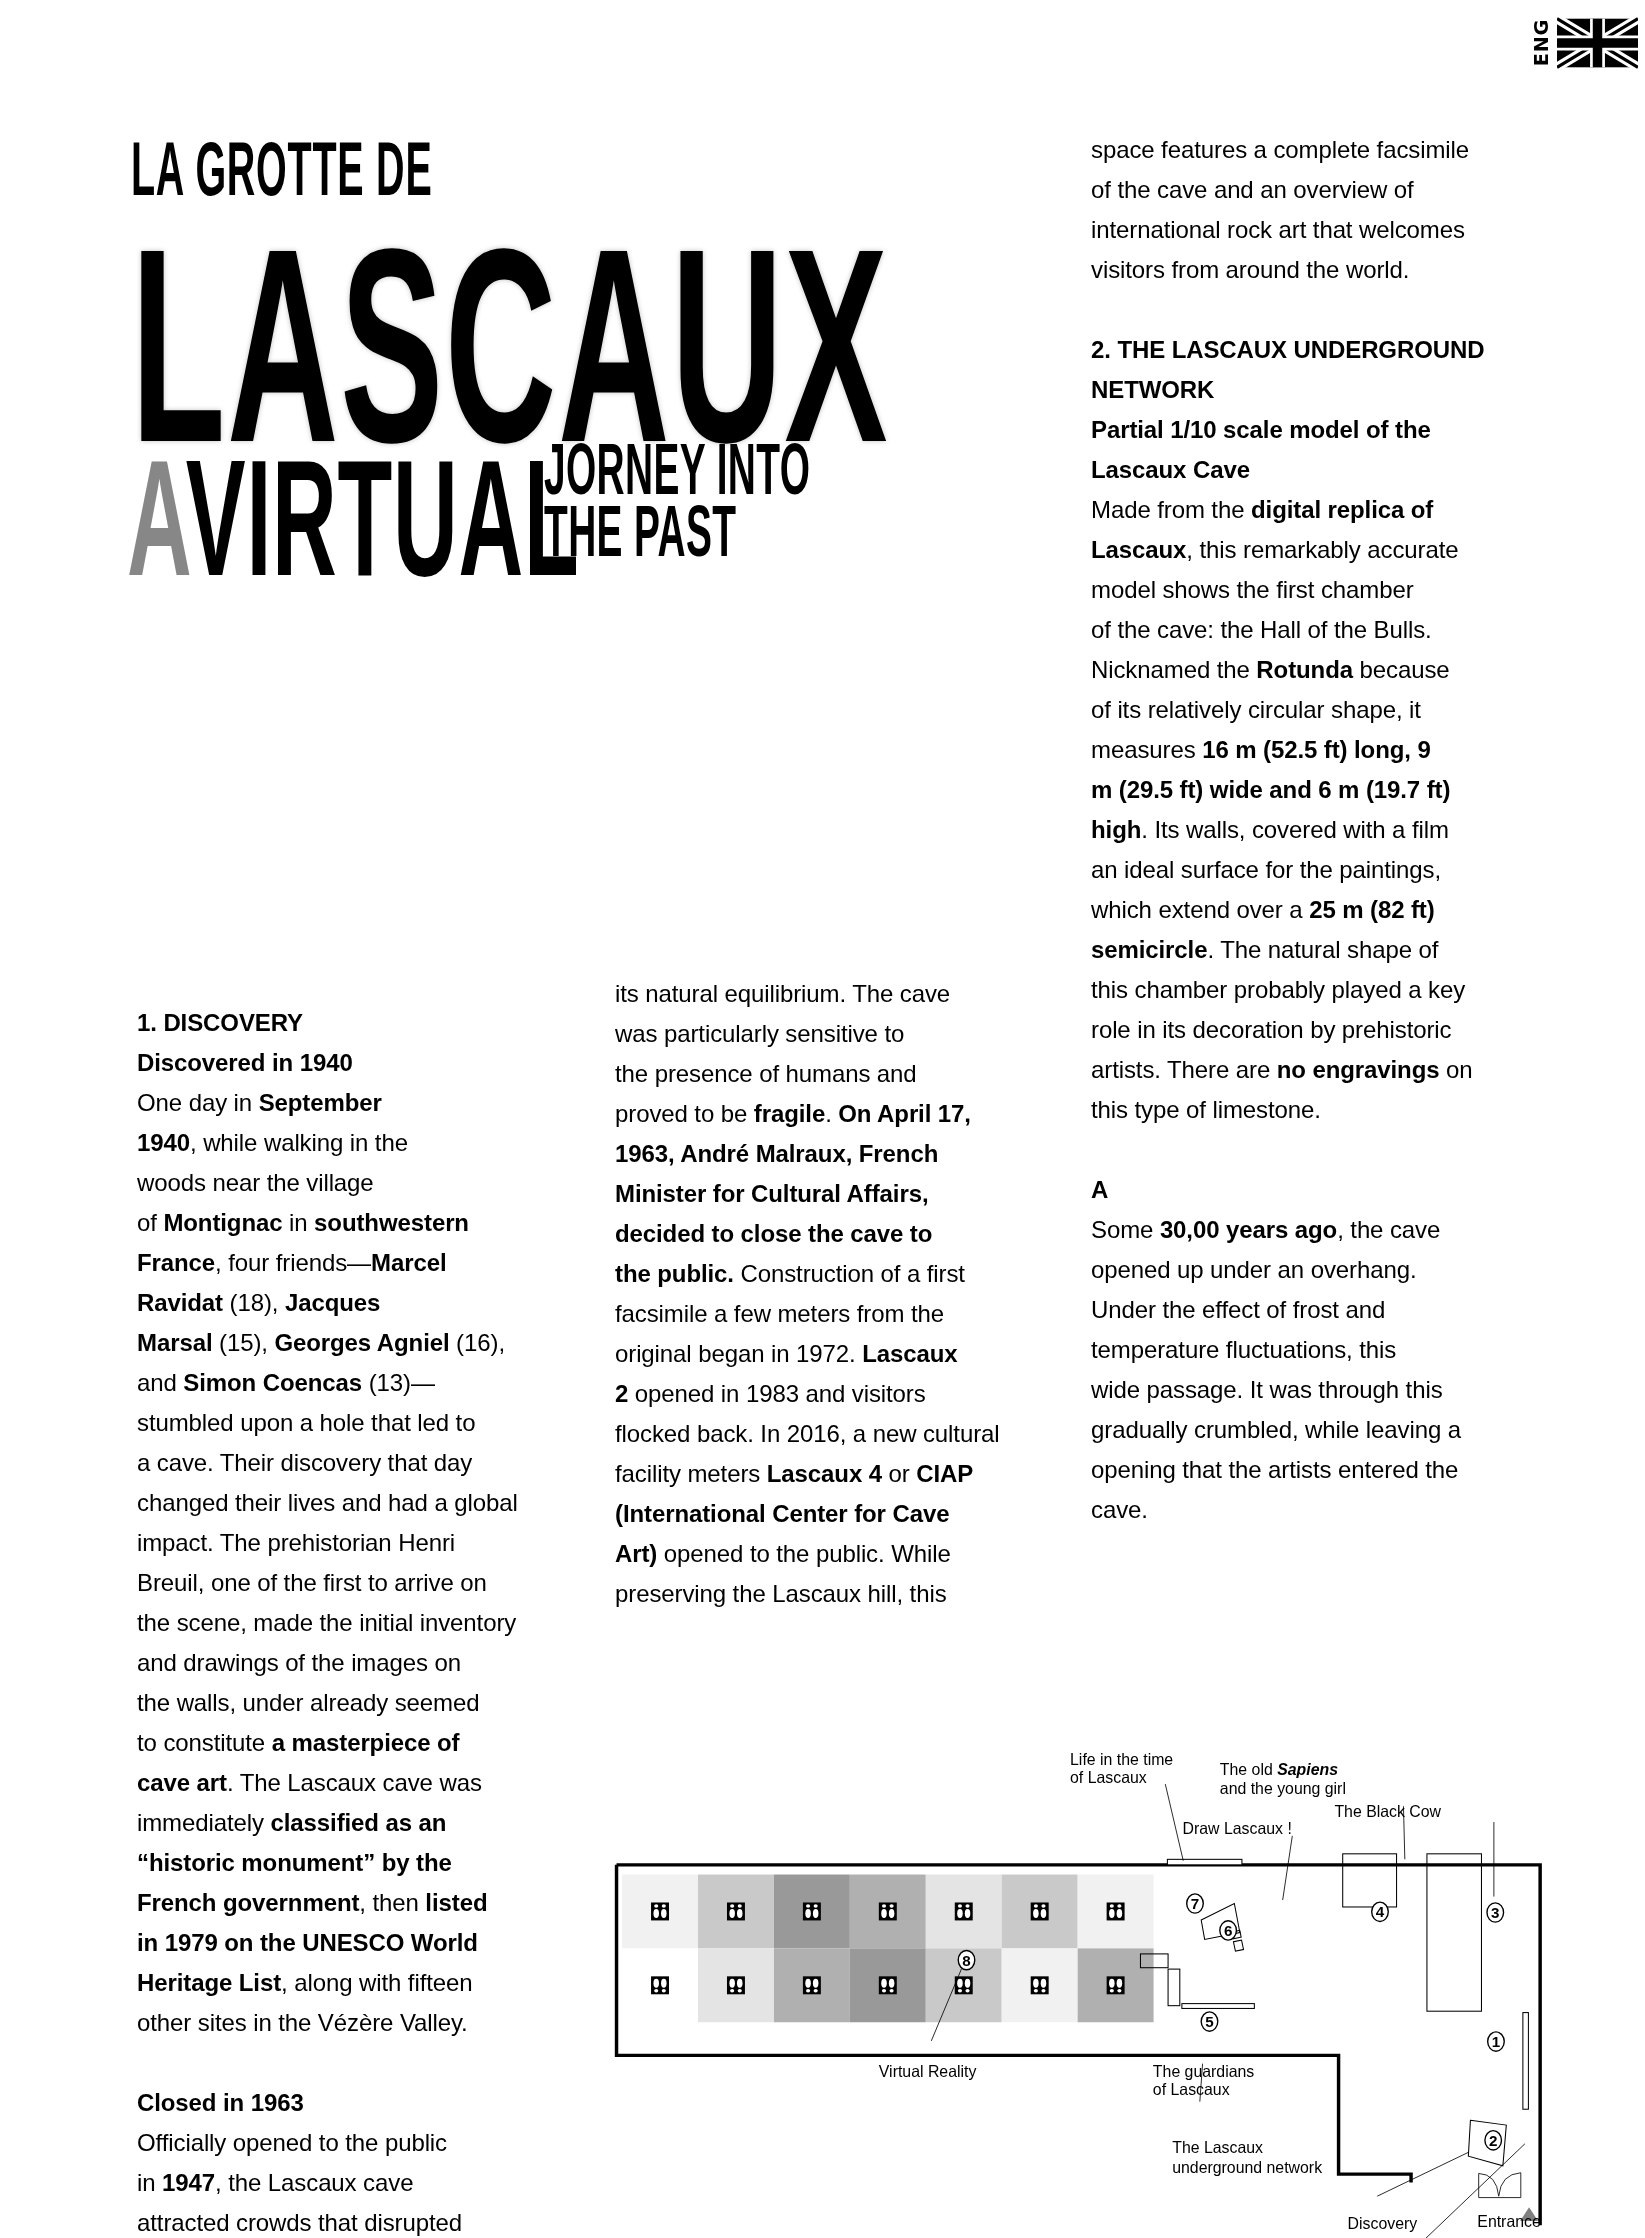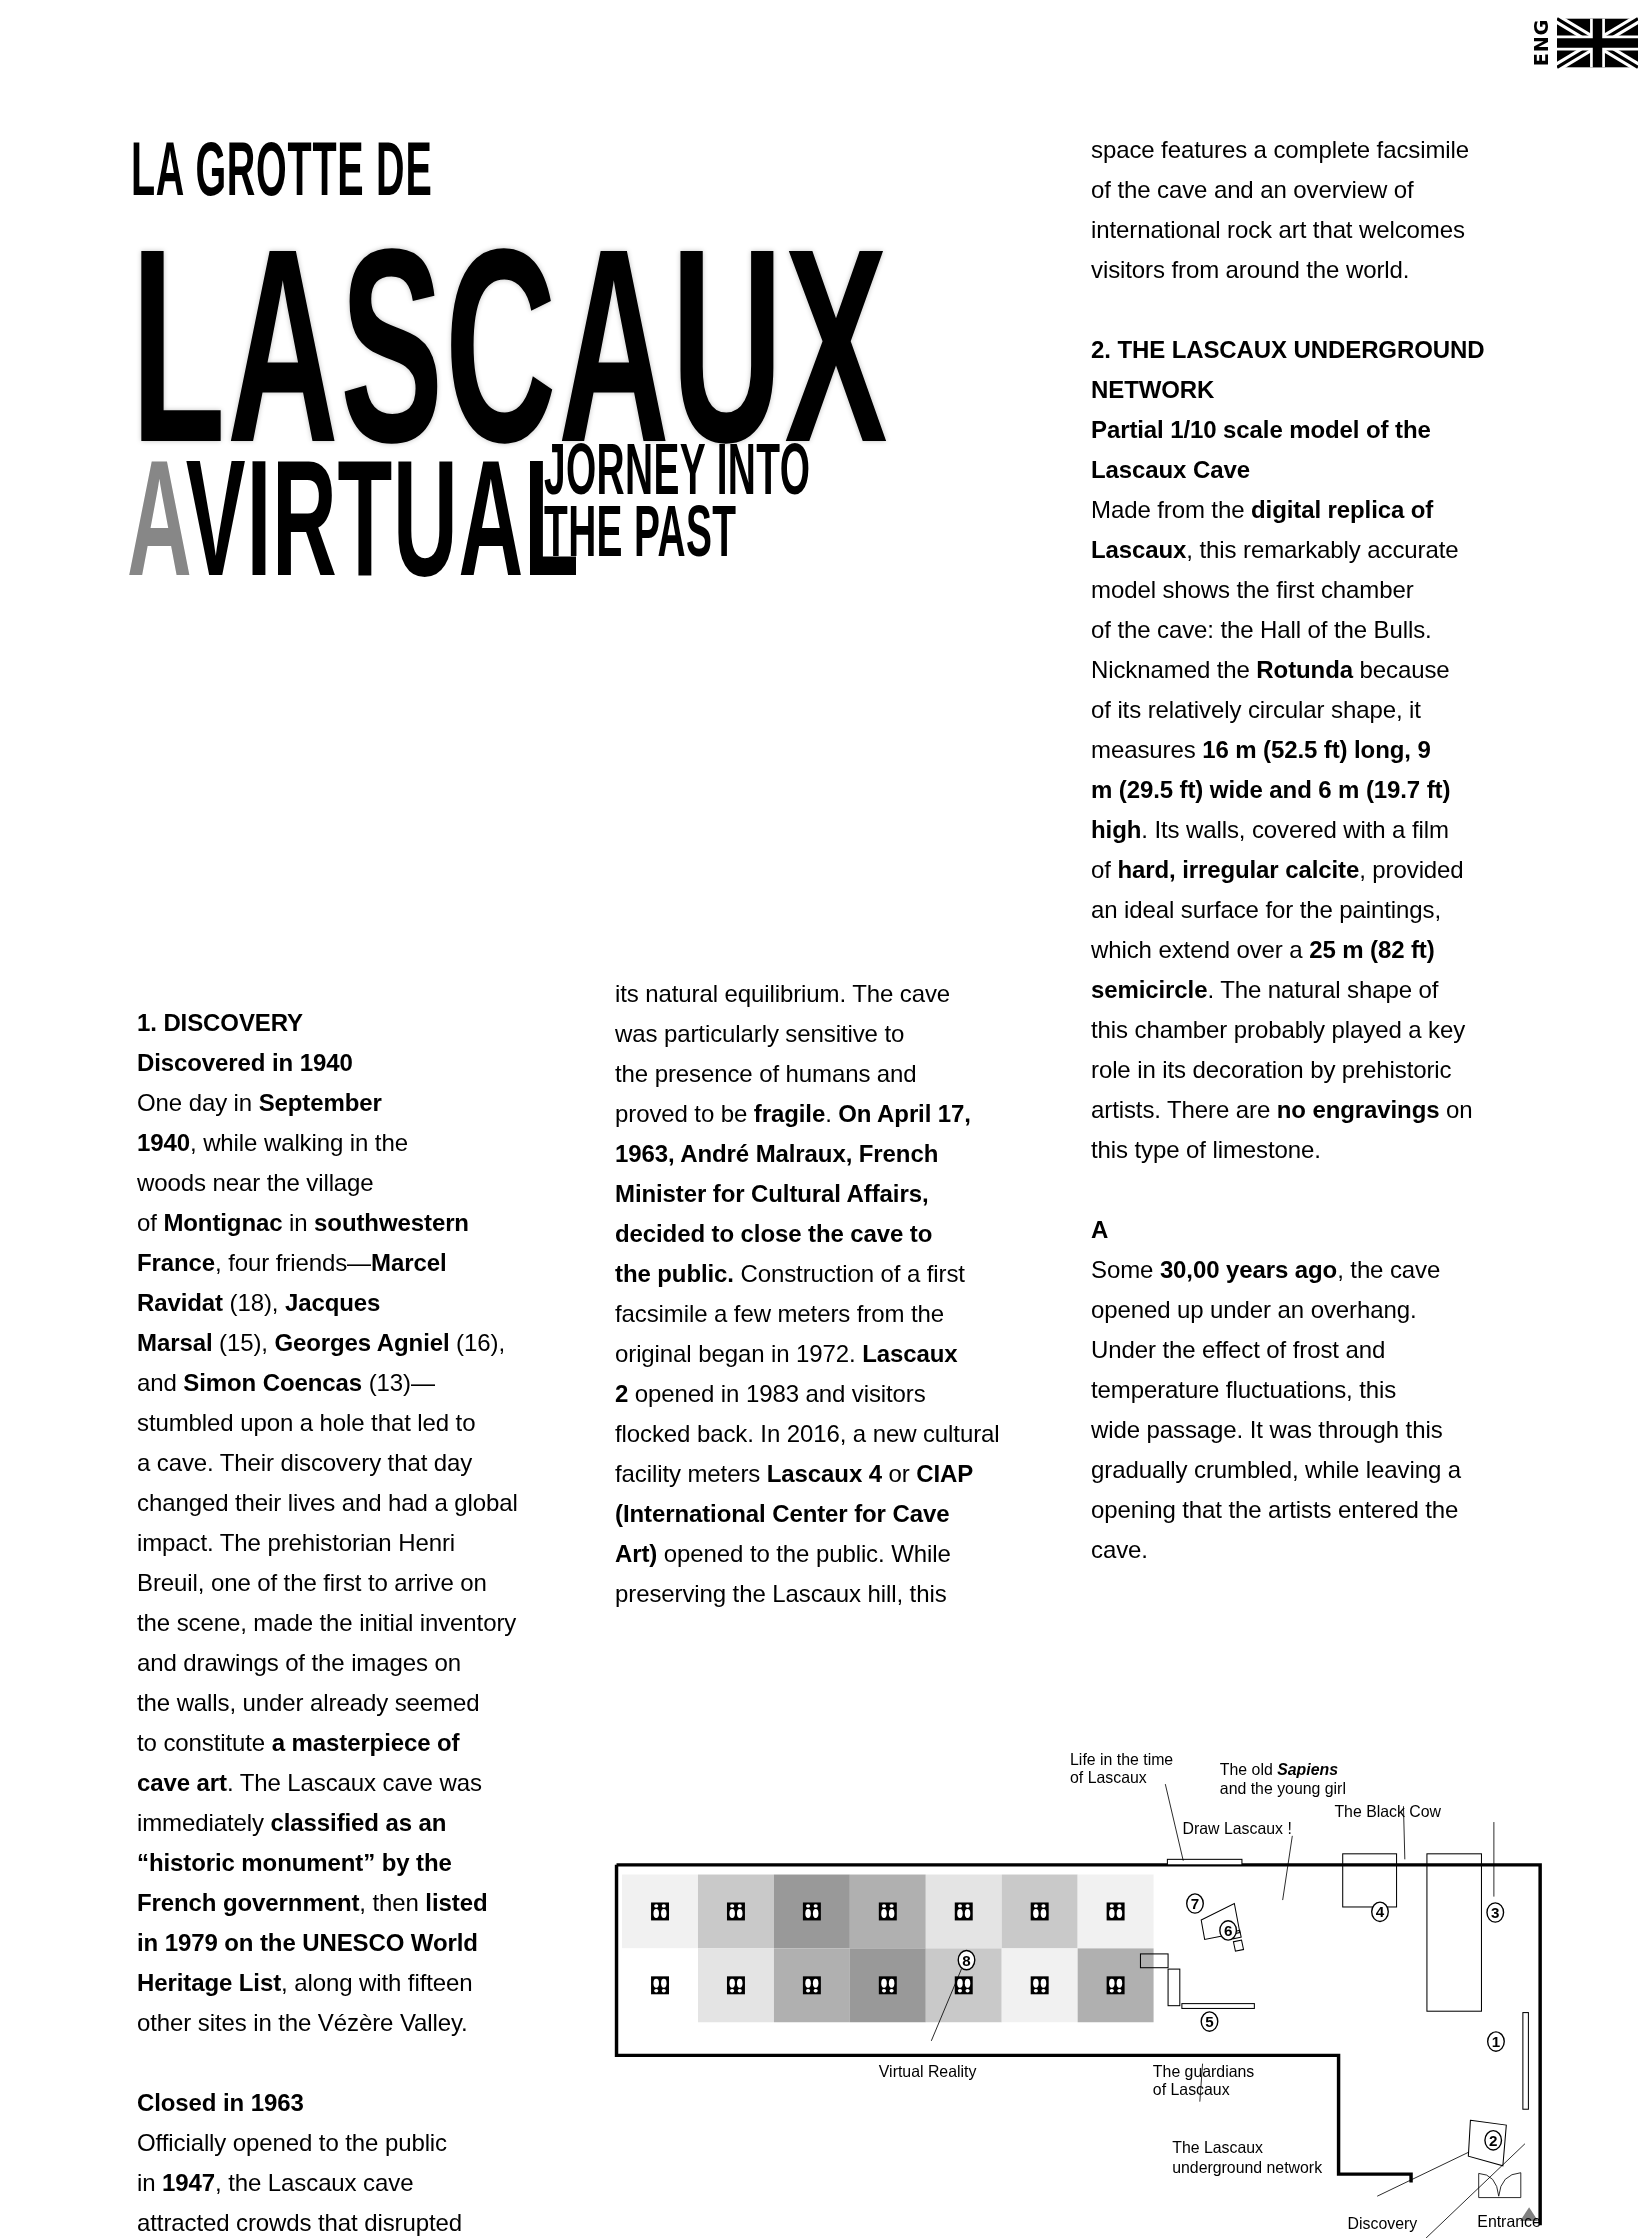--- a/index.html
+++ b/index.html
@@ -136,21 +136,20 @@
   <div>
       <p><span>Made from the </span><b>digital replica of</b></p>
       <p><b>Lascaux</b><span>, this remarkably accurate</span></p>
       <p><span>model shows the first chamber</span></p>
       <p><span>of the cave: the Hall of the Bulls.</span></p>
       <p><span>Nicknamed the </span><b>Rotunda</b><span> because</span></p>
       <p><span>of its relatively circular shape, it</span></p>
       <p><span>measures </span><b>16 m (52.5 ft) long, 9</b></p>
       <p><b>m (29.5 ft) wide and 6 m (19.7 ft)</b></p>
       <p><b>high</b><span>. Its walls, covered with a film</span></p>
-      <p><span>of </span><b>hard, irregular calcite</b><span>, provided</span></p>
       <p><span>an ideal surface for the paintings,</span></p>
       <p><span>which extend over a </span><b>25 m (82 ft)</b></p>
       <p><b>semicircle</b><span>. The natural shape of</span></p>
       <p><span>this chamber probably played a key</span></p>
       <p><span>role in its decoration by prehistoric</span></p>
       <p><span>artists. There are </span><b>no engravings</b><span> on</span></p>
       <p><span>this type of limestone.</span></p>
     </div>
   <div class="gap"></div>
   <p><b>A</b></p>

